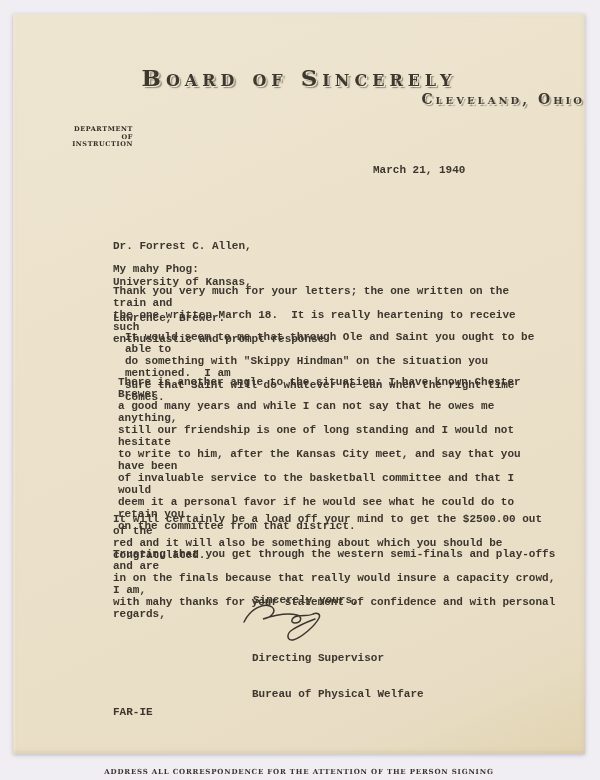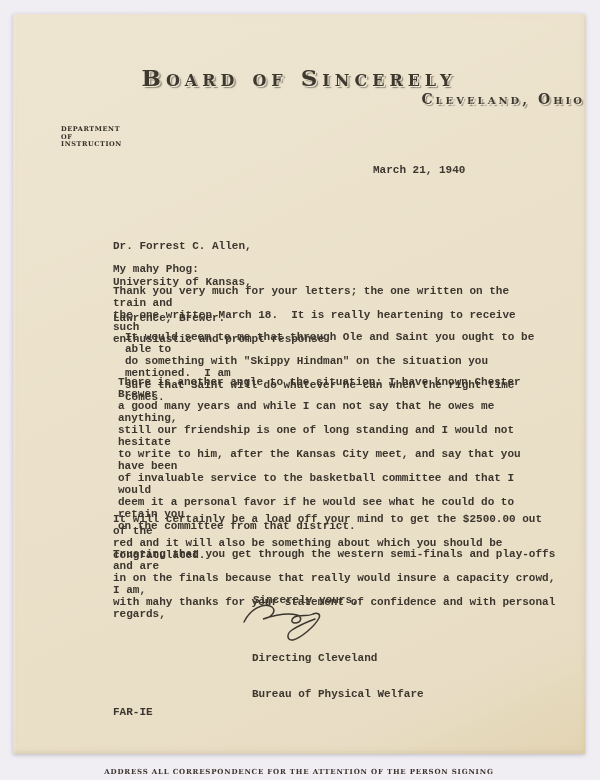--- a/index.html
+++ b/index.html
@@ -37,21 +37,21 @@
     font-family: "DejaVu Serif", "Liberation Serif", serif;
     font-weight: bold;
     font-variant: small-caps;
     font-size: 14px;
     letter-spacing: 3px;
     color: #3e382f;
     text-shadow: 0.8px 0.8px 0 rgba(248,242,226,0.85), 1.8px 1.8px 1px rgba(62,54,40,0.5);
   }
   .dept {
     position: absolute; left: 48px; top: 112px; width: 72px;
-    text-align: left;
+    text-align: right;
     font-family: "DejaVu Serif", "Liberation Serif", serif;
     font-weight: bold;
     font-size: 6.5px;
     line-height: 7.6px;
     letter-spacing: 0.6px;
     color: #342f27;
   }
   
   .tw {
     position: absolute;
@@ -132,21 +132,21 @@
 in on the finals because that really would insure a capacity crowd, I am,
 with mahy thanks for your statement of confidence and with personal regards,</div>
 
   <div class="tw closing">Sincerely yours,</div>
 
   <svg class="signature" viewBox="0 0 92 46" xmlns="http://www.w3.org/2000/svg">
     <path d="M3,22 C10,8 24,2 31,7 C36,11 30,18 22,19 C34,15 48,13 56,15 C62,17 60,23 54,23 C49,23 50,17 57,16 C63,15 69,16 72,14 C76,12 80,14 78,18 C74,26 60,38 52,40 C46,41 45,34 51,30 C57,26 66,22 74,19" fill="none" stroke="#3c362e" stroke-width="1.5" stroke-linecap="round"></path>
   </svg>
 
   <div class="tw signer">
-    <div>Directing Cleveland</div>
+    <div>Directing Supervisor</div>
     <div>Bureau of Physical Welfare</div>
   </div>
 
   <div class="tw ref">FAR-IE</div>
 
   <div class="footer-notice">ADDRESS ALL CORRESPONDENCE FOR THE ATTENTION OF THE PERSON SIGNING</div>
 
 </div>
 
 </body></html>

